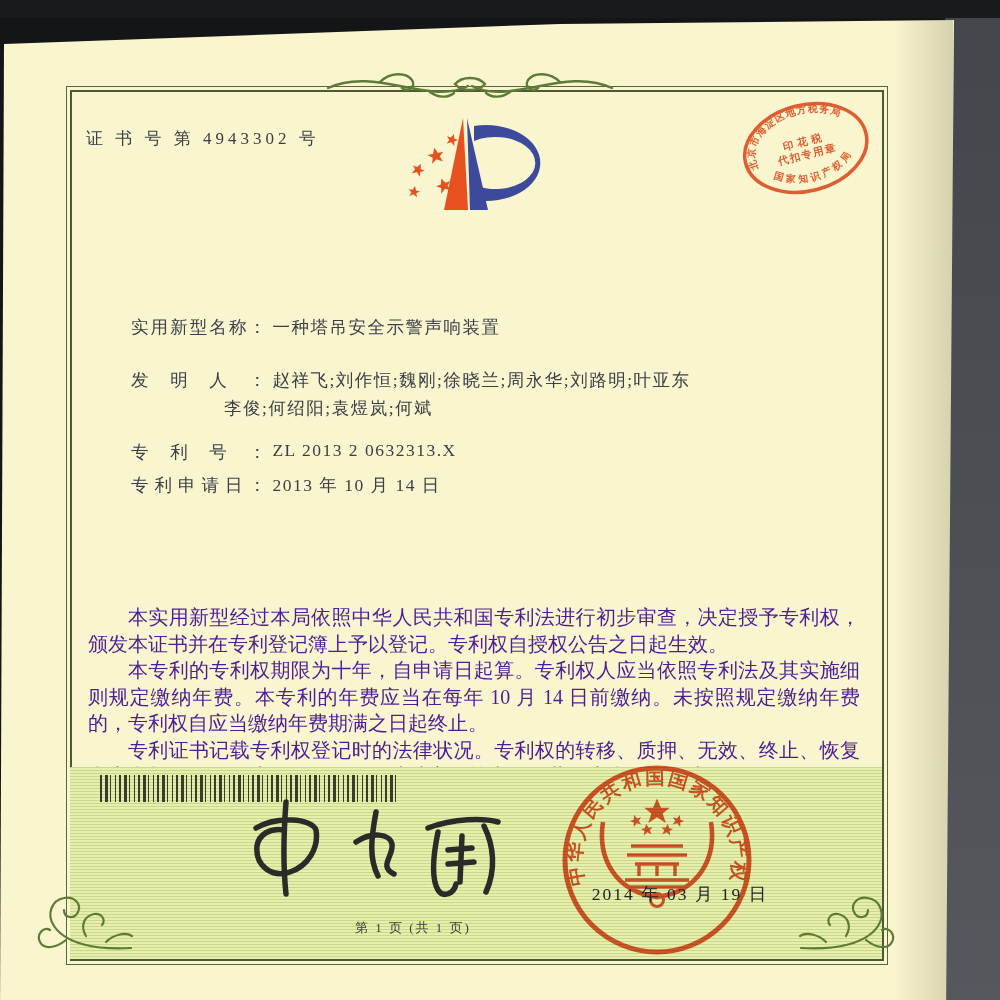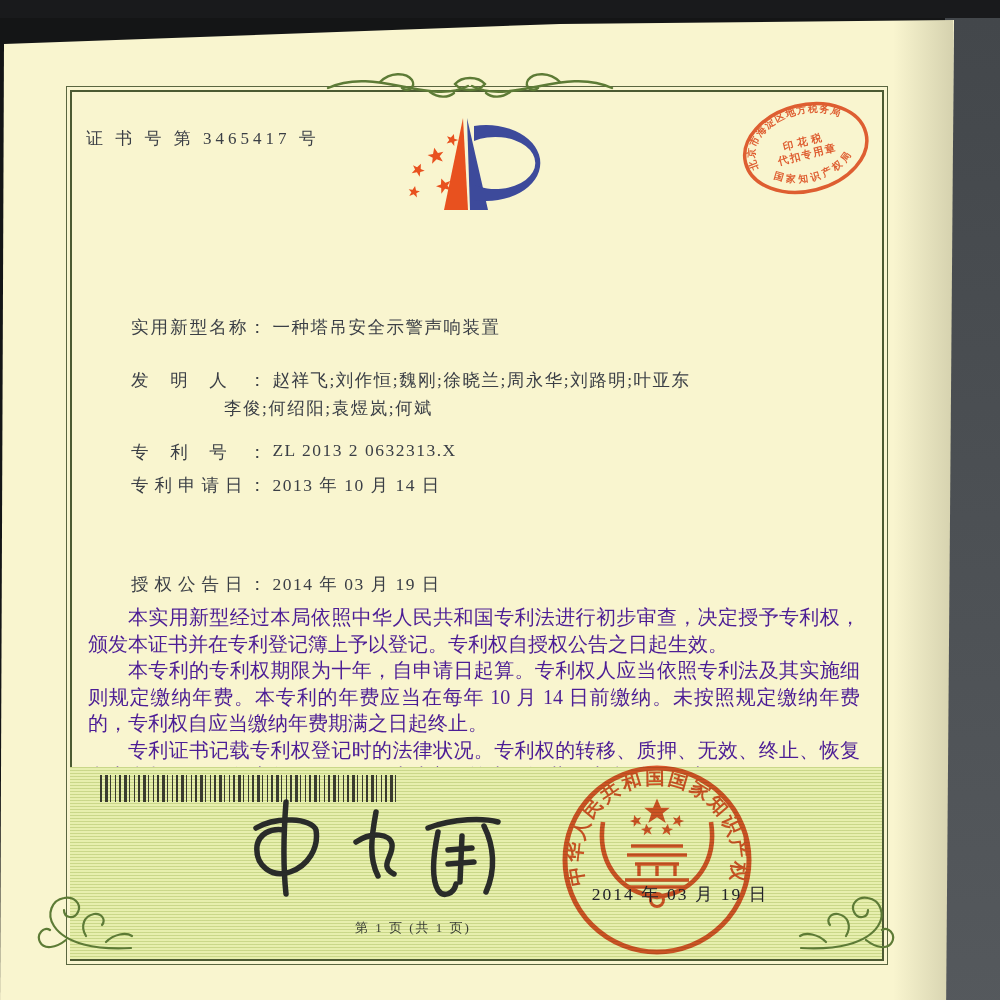--- a/index.html
+++ b/index.html
@@ -81,21 +81,21 @@
         <path d="M8,28 C55,6 110,46 148,26"></path>
         <path d="M292,28 C245,6 190,46 152,26"></path>
         <path d="M60,22 C70,12 86,12 92,20 C96,27 88,33 82,28"></path>
         <path d="M240,22 C230,12 214,12 208,20 C204,27 212,33 218,28"></path>
         <path d="M135,24 C142,16 158,16 165,24 C158,32 142,32 135,24 Z"></path>
         <path d="M110,32 C118,38 128,38 134,33"></path>
         <path d="M190,32 C182,38 172,38 166,33"></path>
       </g>
     </svg>
 
-    <div class="certno">证 书 号 第 3465417 号</div>
+    <div class="certno">证 书 号 第 4943302 号</div>
 
     <svg class="logo" width="160" height="116" viewBox="0 0 160 116">
       <polygon points="71,12 76,104 52,104" fill="#e8511f"></polygon>
       <polygon points="75,12 96,104 78,104" fill="#3d4a9b"></polygon>
       <path d="M82,20 A 54,38 0 1 1 82,94 L 82,79 A 40,26 0 1 0 82,35 Z" fill="#3d4a9b"></path>
       <g fill="#e8511f">
         <use href="#star5" transform="translate(60,34) scale(0.62) rotate(18)"></use>
         <use href="#star5" transform="translate(44,50) scale(0.85) rotate(-12)"></use>
         <use href="#star5" transform="translate(26,64) scale(0.68) rotate(25)"></use>
         <use href="#star5" transform="translate(52,80) scale(0.80) rotate(-20)"></use>
@@ -115,24 +115,20 @@
     <div class="row r-inv2">
       <span class="val">李俊;何绍阳;袁煜岚;何斌</span>
     </div>
     <div class="row r-pno">
       <span class="lab">专利号：</span>
       <span class="val">ZL 2013 2 0632313.X</span>
     </div>
     <div class="row r-fdate">
       <span class="lab">专利申请日：</span>
       <span class="val">2013 年 10 月 14 日</span>
-    </div>
-    <div class="row r-gdate">
-      <span class="lab">授权公告日：</span>
-      <span class="val">2014 年 03 月 19 日</span>
     </div>
 
     <div class="paras">
       <p>本实用新型经过本局依照中华人民共和国专利法进行初步审查，决定授予专利权，颁发本证书并在专利登记簿上予以登记。专利权自授权公告之日起生效。</p>
       <p>本专利的专利权期限为十年，自申请日起算。专利权人应当依照专利法及其实施细则规定缴纳年费。本专利的年费应当在每年 10 月 14 日前缴纳。未按照规定缴纳年费的，专利权自应当缴纳年费期满之日起终止。</p>
       <p>专利证书记载专利权登记时的法律状况。专利权的转移、质押、无效、终止、恢复和专利权人的姓名或名称、国籍、地址变更等事项记载在专利登记簿上。</p>
     </div>
 
     <div class="band"></div>
     <div class="barcode"></div>

